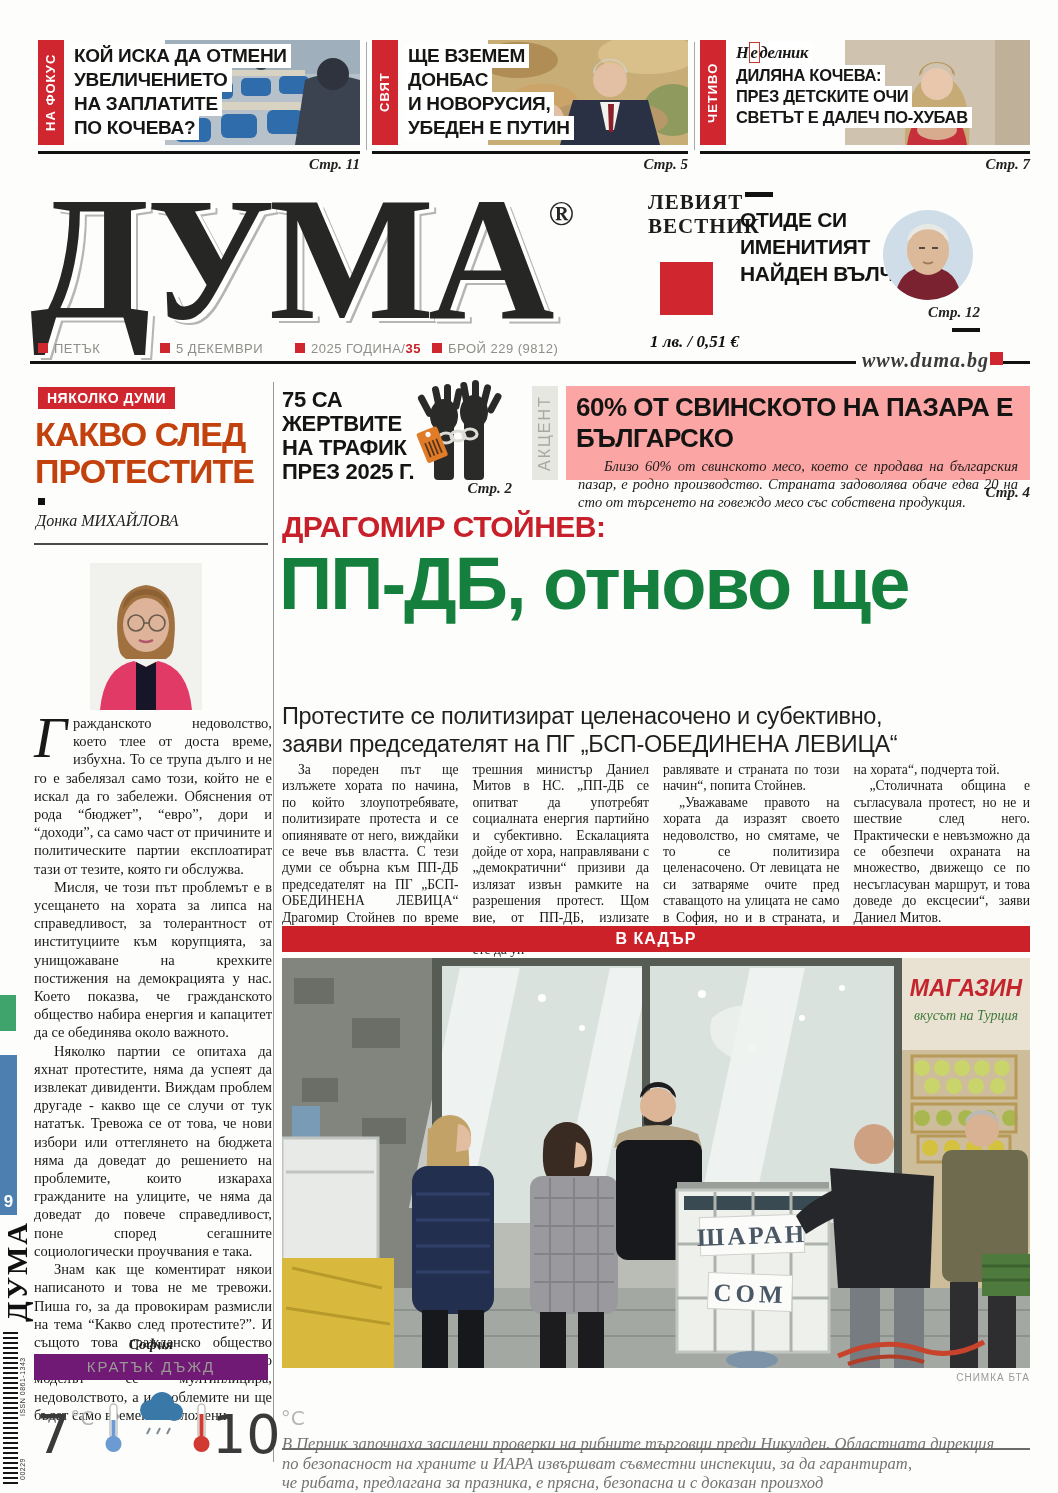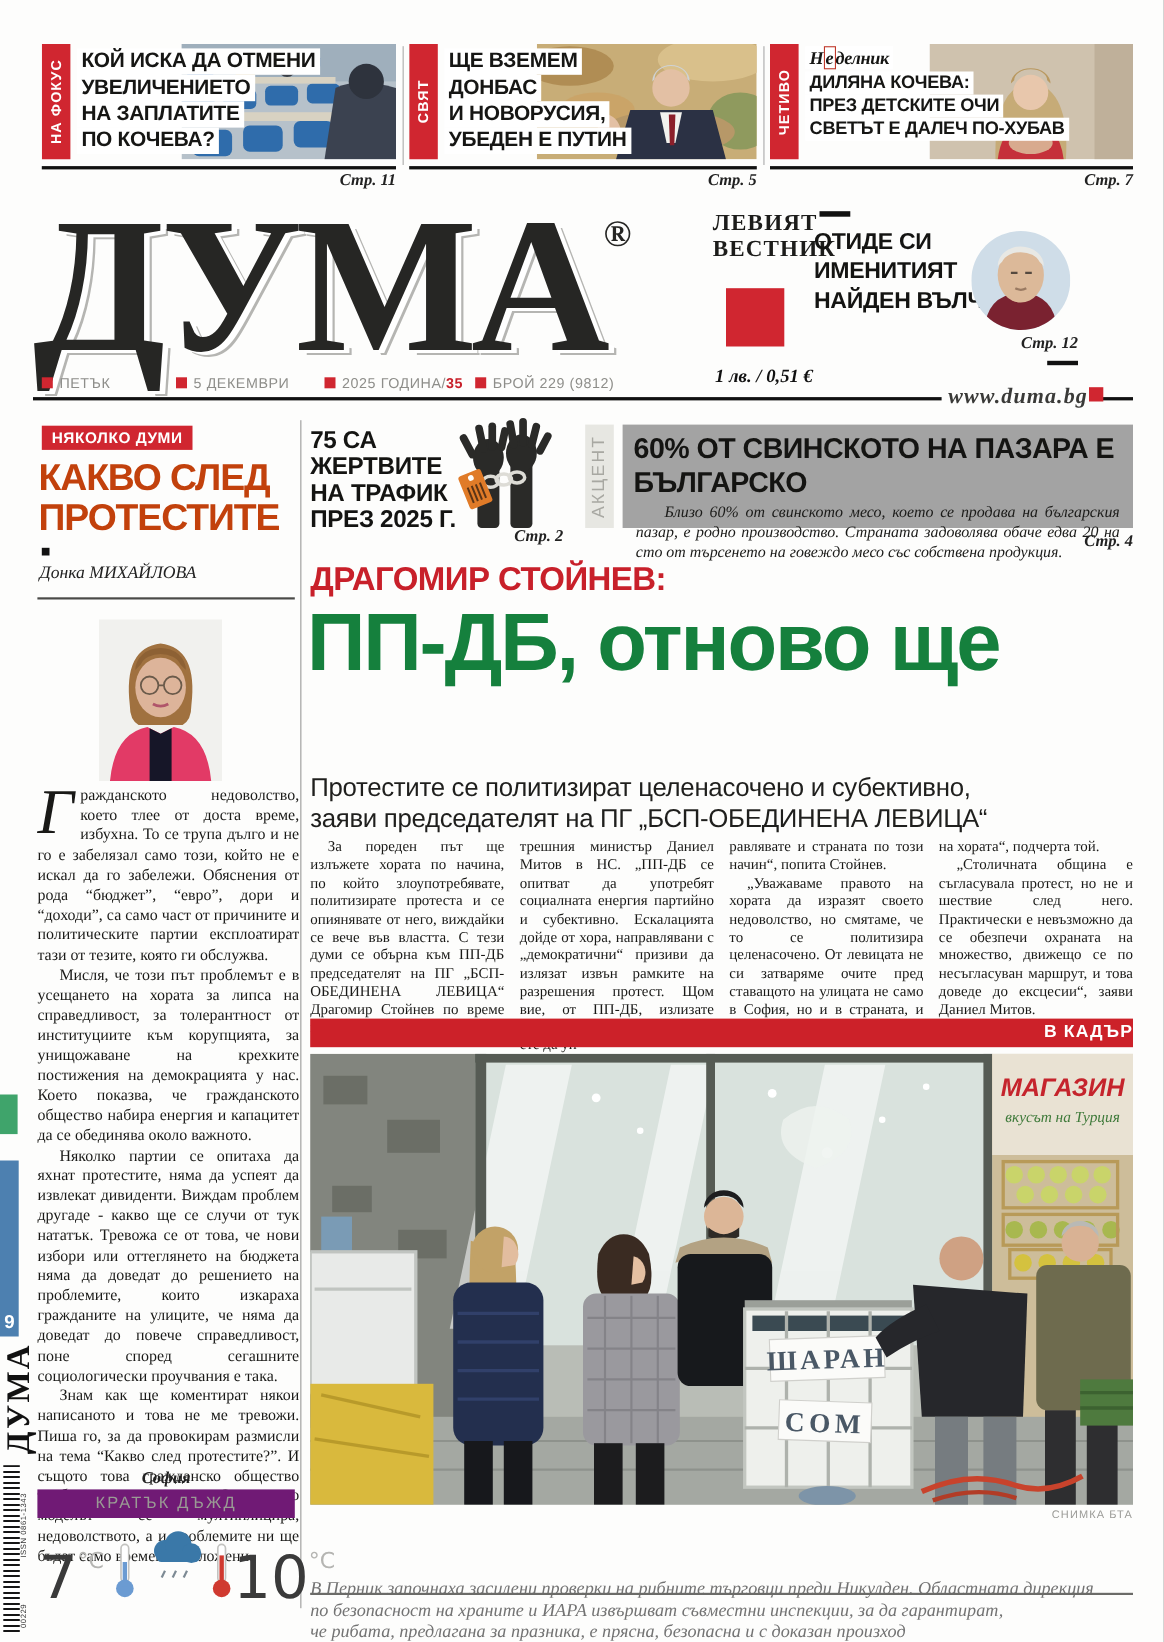--- a/index.html
+++ b/index.html
@@ -67,39 +67,39 @@
       font-weight:bold;font-size:30px;color:#111;letter-spacing:2px;}
   .barcode{background:repeating-linear-gradient(to bottom,#151515 0 2px,#fff 2px 5px);}
   .rail-tiny{writing-mode:vertical-rl;transform:rotate(180deg);font-size:7px;color:#333;letter-spacing:.5px;}
 
   
   .brief-title{font-weight:bold;font-size:22px;line-height:24px;letter-spacing:-0.3px;color:#141412;}
   .brief-title span{display:block;}
   .vlabel{background:#e7e7e2;}
   .vlabel span{display:block;width:26px;height:94px;writing-mode:vertical-rl;transform:rotate(180deg);
       color:#a8a8a2;font-size:16px;letter-spacing:2px;text-align:center;line-height:26px;}
-  .accent-box{background:#a3a3a3;}
+  .accent-box{background:#fca5a5;}
   .accent-head{font-weight:bold;font-size:26px;letter-spacing:-0.5px;color:#141412;margin:6px 10px 3px 10px;}
   .accent-text{font-family:"Liberation Serif",serif;font-style:italic;font-size:14.5px;line-height:18px;
       color:#1b1b19;margin:0 12px;text-align:justify;text-indent:26px;}
 
   
   .kicker{font-weight:bold;font-size:30px;letter-spacing:-0.5px;color:#c8202a;}
   .headline{font-weight:bold;font-size:74px;line-height:76px;letter-spacing:-2px;color:#15803d;}
   .headline span{display:block;}
   .subhead{font-size:23.5px;line-height:27.5px;color:#1f1f1d;letter-spacing:-0.3px;}
   .subhead span{display:block;}
   .cols{display:flex;gap:14px;width:748px;}
   .col{flex:1;font-family:"Liberation Serif",serif;font-size:13.6px;line-height:16.4px;
       text-align:justify;color:#191917;}
   .col p{margin:0;}
   .col p.ind{text-indent:16px;}
   .col .pref{font-size:14px;margin-top:0;}
   .banner{background:#cc2129;color:#fff;font-weight:bold;font-size:16px;letter-spacing:1px;
-      text-align:right;line-height:26px;}
+      text-align:center;line-height:26px;}
   .credit{font-size:10px;color:#9a9a96;letter-spacing:1px;text-align:right;}
   .caption{font-family:"Liberation Serif",serif;font-style:italic;font-size:16.5px;line-height:19.5px;color:#737373;margin-top:48px;}
   .caption span{display:block;}
   .grayrule{position:absolute;height:2px;background:#6b6b68;}
 </style>
 </head>
 <body>
 
 <div class="page">
 

